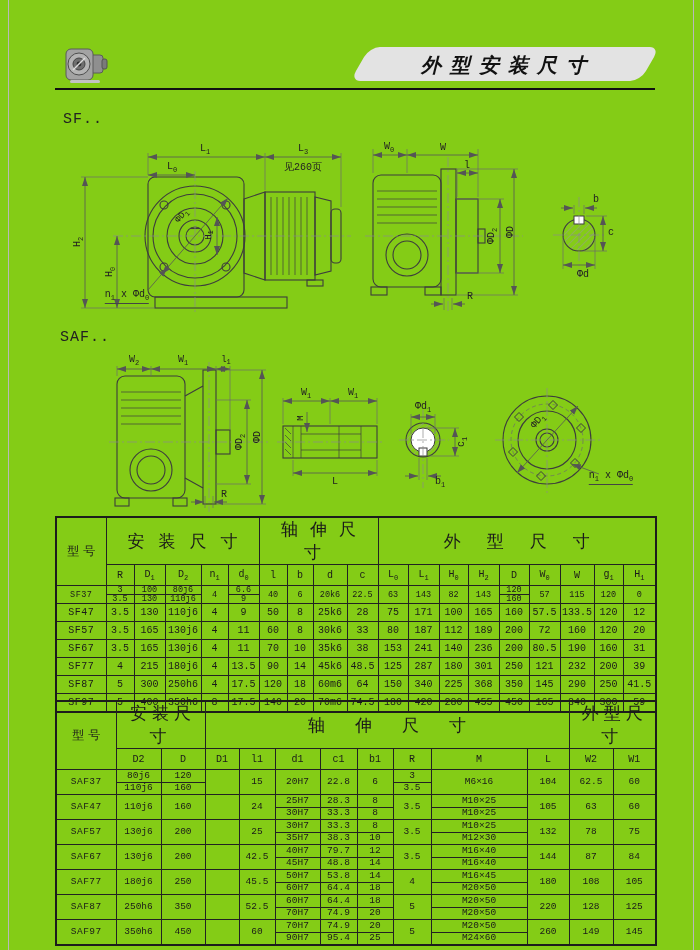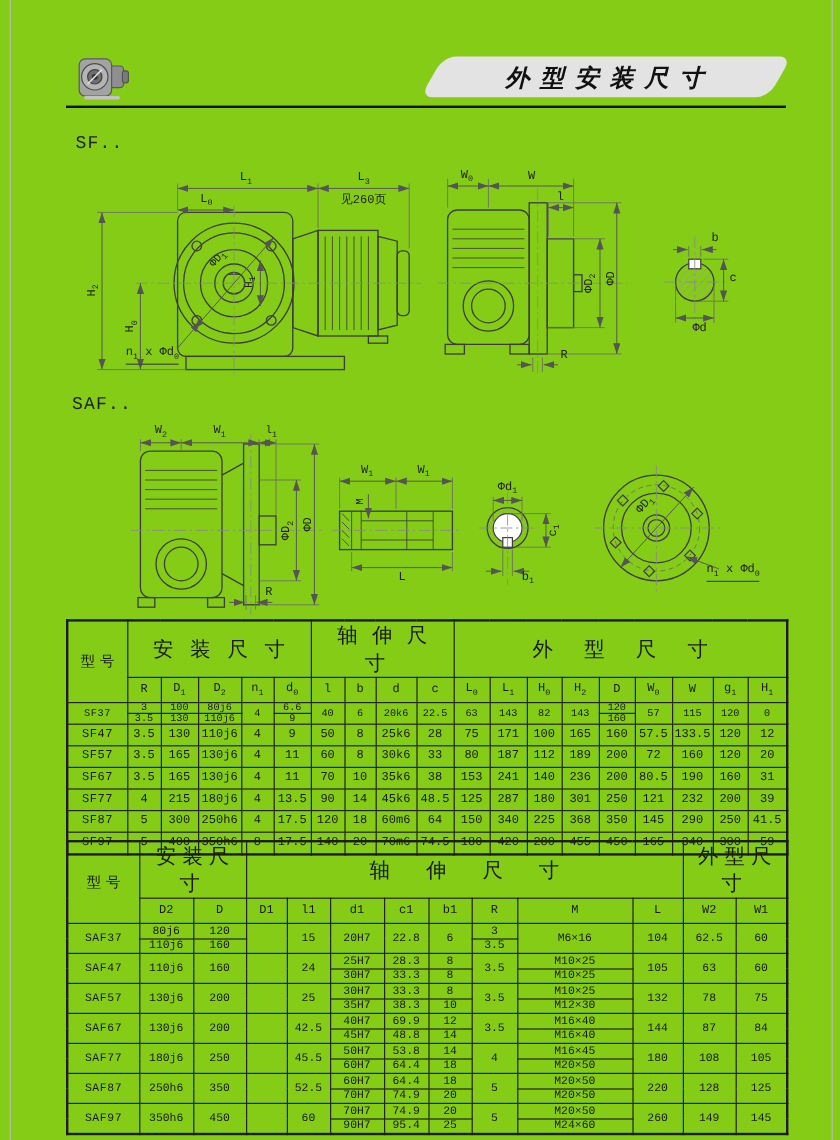--- a/index.html
+++ b/index.html
@@ -592,21 +592,21 @@
           <td>10</td>
           <td>M12×30</td>
         </tr>
         <tr class="sub">
           <td class="model" rowspan="2">SAF67</td>
           <td rowspan="2">130j6</td>
           <td rowspan="2">200</td>
           <td rowspan="2"></td>
           <td rowspan="2">42.5</td>
           <td>40H7</td>
-          <td>69.9</td>
+          <td>79.7</td>
           <td>12</td>
           <td rowspan="2">3.5</td>
           <td>M16×40</td>
           <td rowspan="2">144</td>
           <td rowspan="2">87</td>
           <td rowspan="2">84</td>
         </tr>
         <tr class="sub">
           <td>45H7</td>
           <td>48.8</td>

